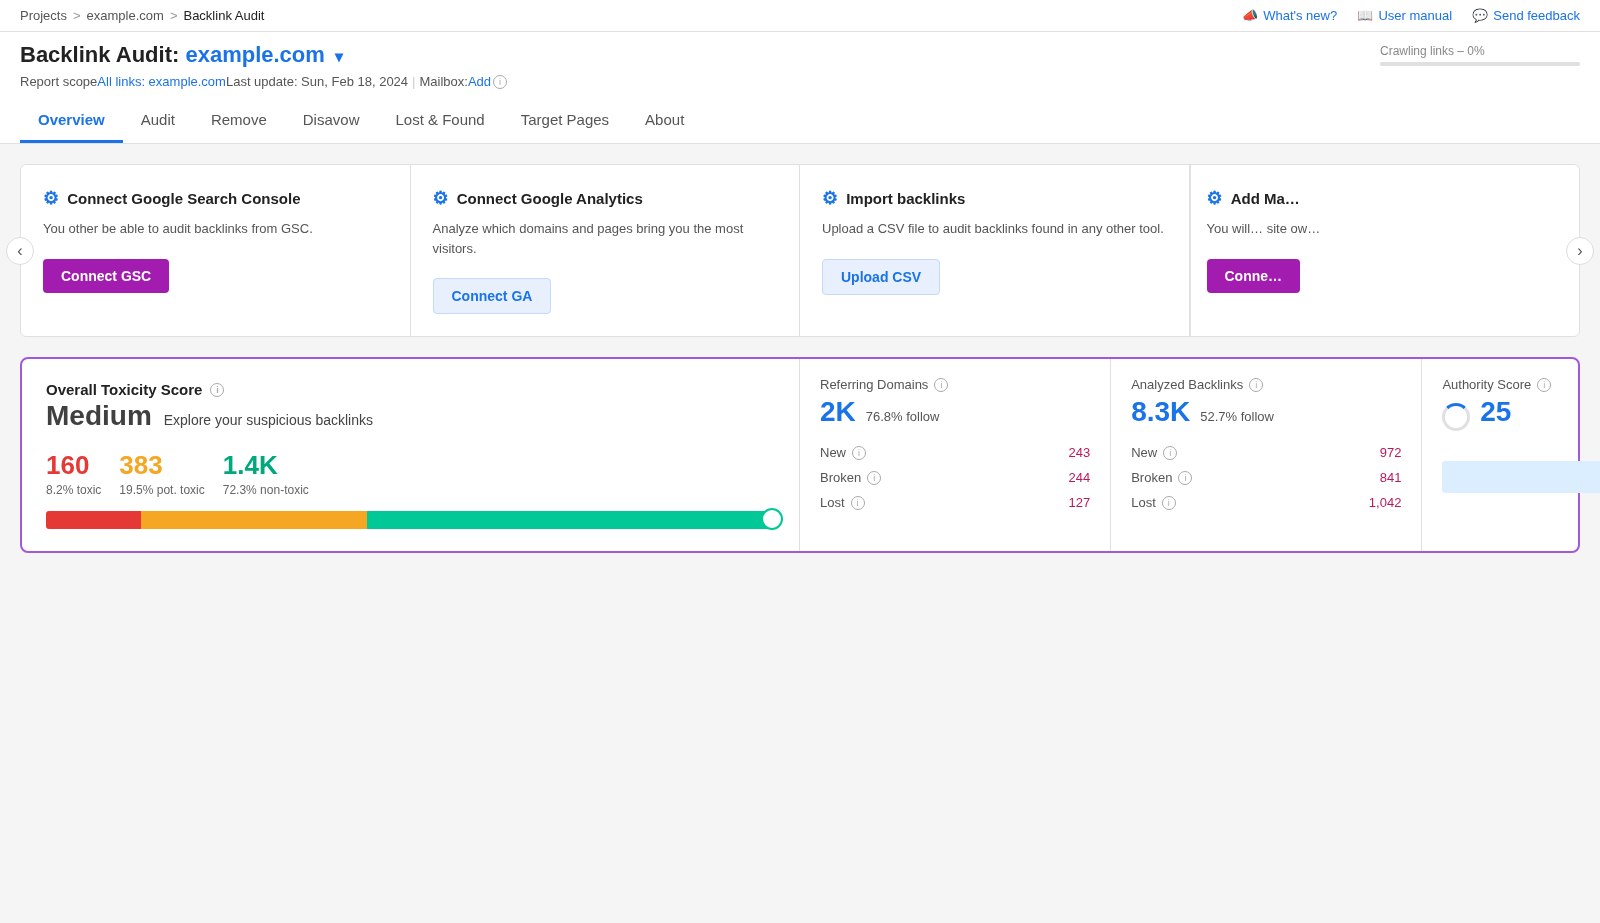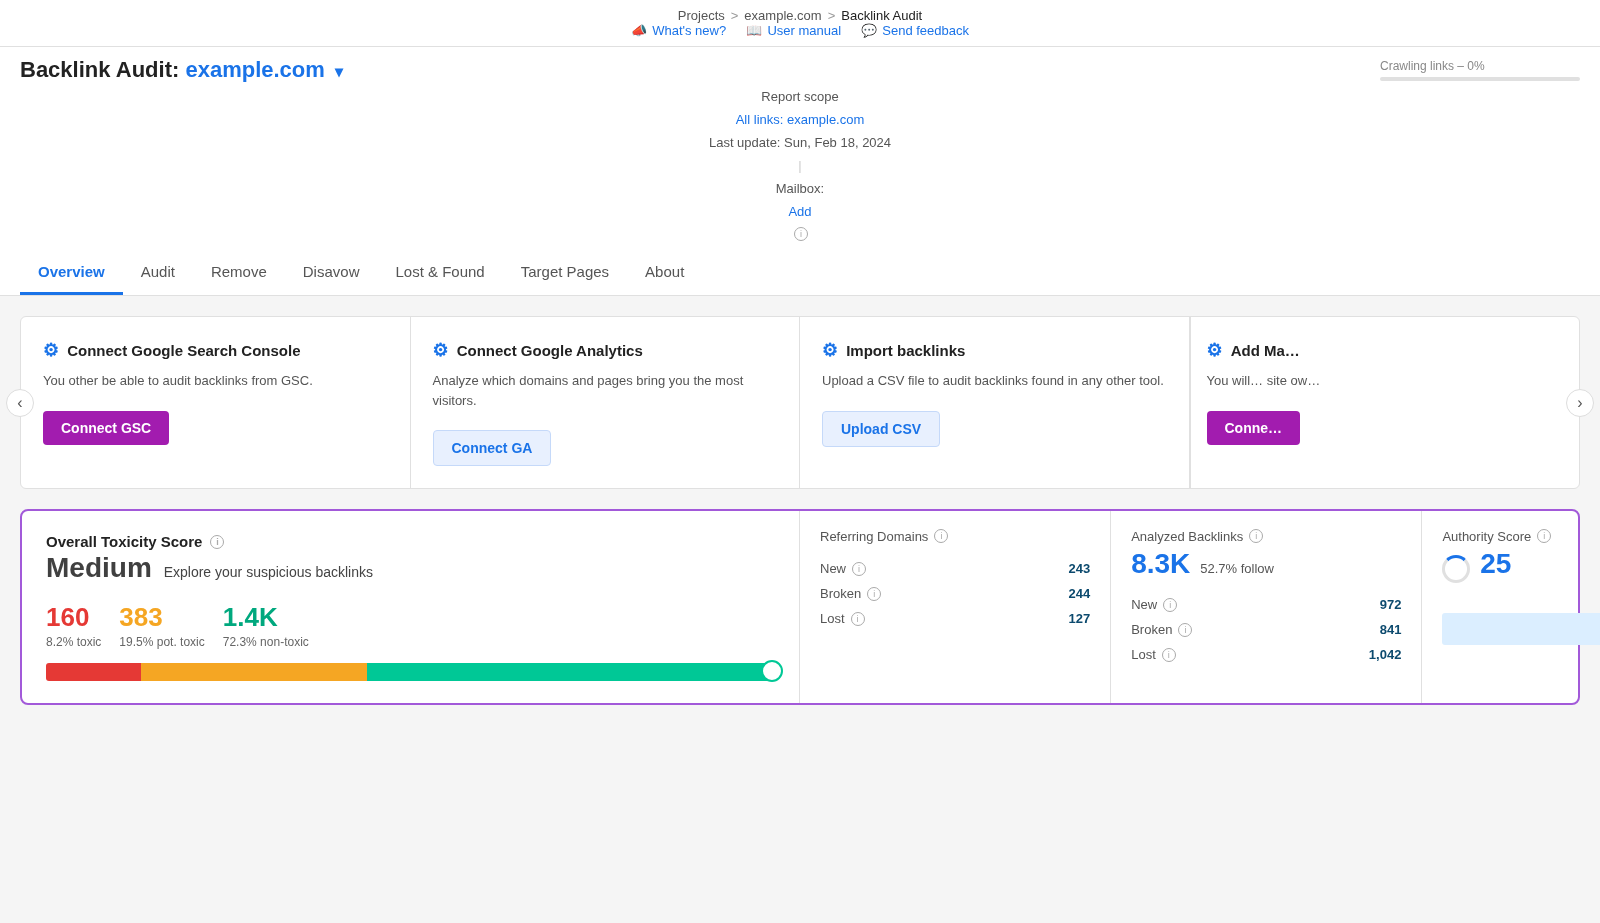--- a/index.html
+++ b/index.html
@@ -5,21 +5,20 @@
     * { box-sizing: border-box; margin: 0; padding: 0; }
     body { font-family: Arial, sans-serif; background: #f5f5f5; color: #333; font-size: 14px; }
     
     .top-bar {
       background: #fff;
       border-bottom: 1px solid #e0e0e0;
       padding: 8px 20px;
       display: flex;
       align-items: center;
       justify-content: space-between;
-      flex-direction: column;
     }
     .breadcrumb { display: flex; align-items: center; gap: 6px; font-size: 13px; color: #555; }
     .breadcrumb span { color: #555; }
     .breadcrumb .separator { color: #999; }
     .breadcrumb .current { color: #222; font-weight: 500; }
     .top-actions { display: flex; align-items: center; gap: 20px; }
     .top-action-btn { display: flex; align-items: center; gap: 5px; color: #1a73e8; font-size: 13px; cursor: pointer; text-decoration: none; }
 
     .header-section {
       background: #fff;
@@ -30,22 +29,22 @@
       display: flex;
       align-items: center;
       justify-content: space-between;
     }
     .page-title { font-size: 22px; font-weight: 700; color: #222; }
     .page-title .domain { color: #1a73e8; }
     .dropdown-arrow { color: #1a73e8; font-size: 16px; margin-left: 4px; cursor: pointer; }
     .crawling-status { font-size: 12px; color: #888; }
 
     .meta-row {
-      display: flex; align-items: center; gap: 8px; padding: 6px 0 10px;
-      font-size: 13px; color: #555; flex-direction: column;
+      display: flex; align-items: center; padding: 6px 0 10px;
+      font-size: 13px; color: #555;
     }
     .meta-row .scope-label { color: #555; }
     .meta-row .scope-link { color: #1a73e8; cursor: pointer; }
     .meta-row .separator { color: #ccc; margin: 0 4px; }
     .meta-row .mailbox-link { color: #1a73e8; cursor: pointer; }
     .info-icon { display: inline-block; width: 14px; height: 14px; border-radius: 50%; border: 1px solid #aaa; color: #aaa; font-size: 9px; text-align: center; line-height: 13px; cursor: pointer; margin-left: 2px; }
 
     .tabs-row {
       display: flex; gap: 0; padding: 0;
     }
@@ -100,27 +99,27 @@
     .tox-bar-red { background: #e53935; width: 13%; border-radius: 3px 0 0 3px; }
     .tox-bar-orange { background: #f5a623; width: 31%; }
     .tox-bar-green { background: #00c896; width: 56%; border-radius: 0 3px 3px 0; position: relative; }
     .tox-bar-thumb {
       position: absolute; right: -8px; top: -3px; width: 22px; height: 22px; background: #fff; border: 2.5px solid #00c896; border-radius: 50%;
     }
 
     .stats-panel {
       flex: 0 0 20%; padding: 18px 20px; border-right: 1px solid #e0e0e0;
     }
-    .stats-panel-title { font-size: 13px; color: #555; display: flex; align-items: flex-start; gap: 4px; margin-bottom: 4px; }
+    .stats-panel-title { font-size: 13px; color: #555; display: flex; align-items: center; gap: 4px; margin-bottom: 4px; }
     .stats-main-val { font-size: 28px; font-weight: 700; color: #1a73e8; display: inline; }
     .stats-follow { font-size: 13px; color: #555; display: inline; margin-left: 6px; }
     .stats-rows { margin-top: 12px; }
     .stats-row { display: flex; align-items: center; justify-content: space-between; padding: 5px 0; font-size: 13px; }
     .stats-row-label { color: #555; display: flex; align-items: center; gap: 4px; }
-    .stats-row-val { color: #0c4a6e; font-weight: 700; }
+    .stats-row-val { color: #be185d; font-weight: 400; }
 
     .authority-panel {
       flex: 0 0 20%; padding: 18px 20px;
     }
     .auth-val { font-size: 28px; font-weight: 700; color: #1a73e8; margin-left: 6px; display: inline; }
     .auth-circle { display: inline-block; width: 28px; height: 28px; border-radius: 50%; border: 3px solid #e0e0e0; border-top-color: #1a73e8; vertical-align: middle; }
     .auth-chart { background: #dbeeff; height: 32px; margin-top: 30px; border-radius: 3px; }
 
     .overflow-card {
       flex: 0 0 10%; padding: 22px 16px; border-left: 1px solid #e0e0e0; overflow: hidden;
@@ -272,20 +271,24 @@
           <div class="tox-bar-thumb"></div>
         </div>
       </div>
     </div>
 
     <div class="stats-panel">
       <div class="stats-panel-title">
         <span>Referring Domains</span>
         <span class="info-icon">i</span>
       </div>
+      <div>
+        <span class="stats-main-val">2K</span>
+        <span class="stats-follow">76.8% follow</span>
+      </div>
       <div class="stats-rows">
         <div class="stats-row">
           <span class="stats-row-label">New <span class="info-icon">i</span></span>
           <span class="stats-row-val">243</span>
         </div>
         <div class="stats-row">
           <span class="stats-row-label">Broken <span class="info-icon">i</span></span>
           <span class="stats-row-val">244</span>
         </div>
         <div class="stats-row">

